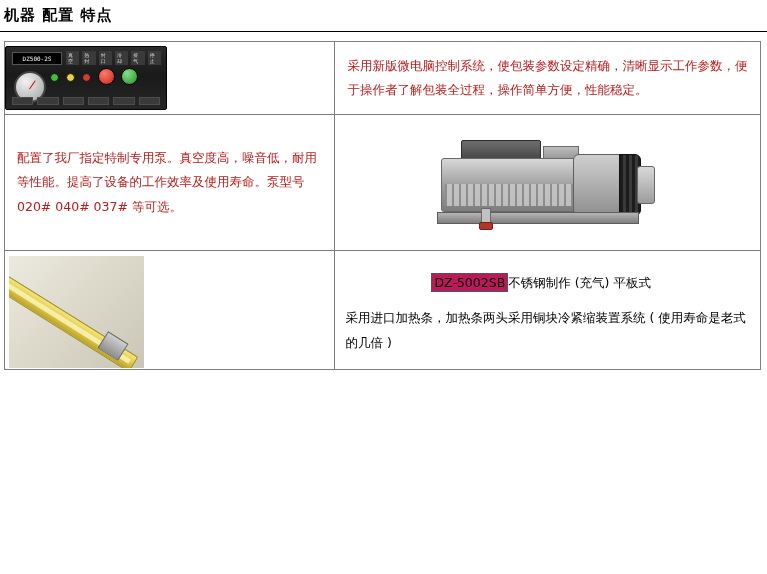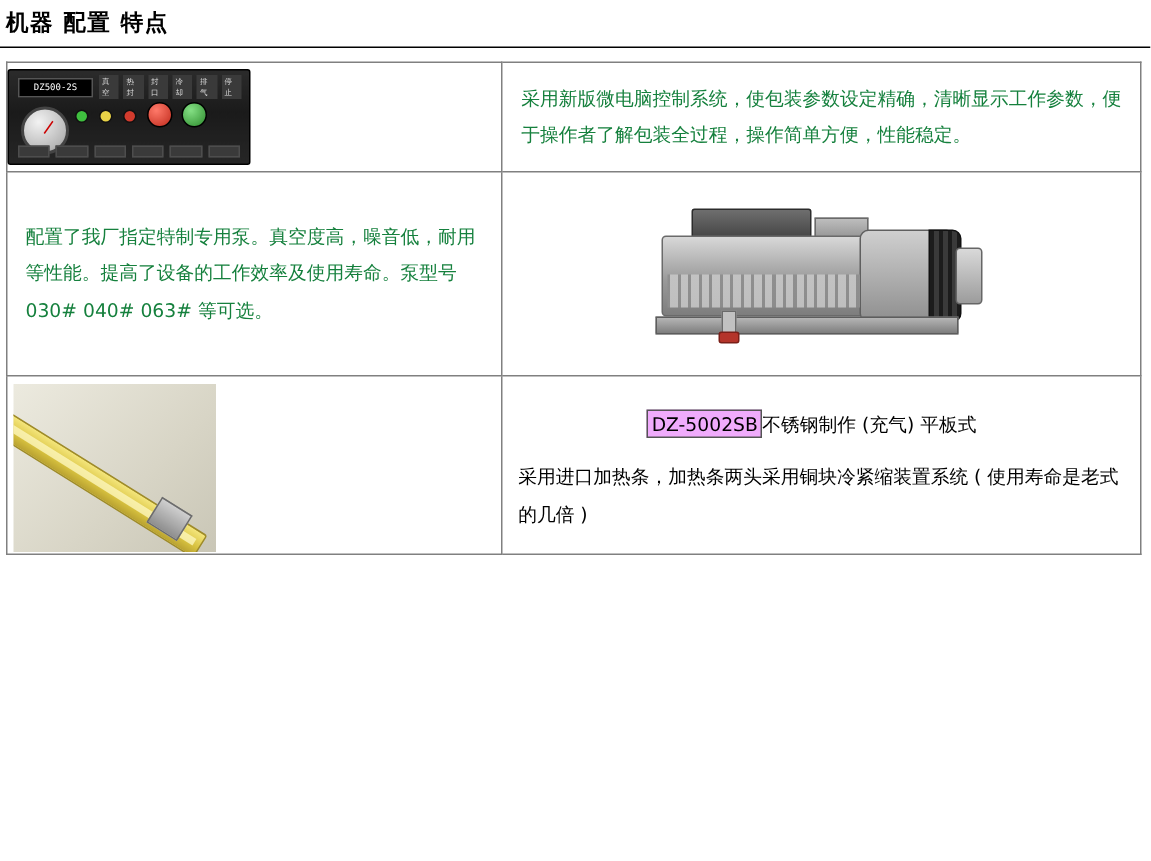--- a/index.html
+++ b/index.html
@@ -57,21 +57,21 @@
     padding: 0;
   }
   .col-left { width: 330px; }
   .col-right { width: 425px; }
 
   .text-cell {
     padding: 10px 12px 10px 12px;
     font-size: 12.5px;
     line-height: 1.95;
     font-family: "DejaVu Sans", sans-serif;
-    color: #15803d;
+    color: #b91c1c;
   }
 
   
   .panel-cell {
     height: 72px;
     padding: 6px 0 6px 6px;
   }
   .panel {
     position: relative;
     width: 160px;
@@ -293,21 +293,21 @@
     line-height: 2.0;
     font-family: "DejaVu Sans", sans-serif;
   }
   .model-line {
     margin: 6px 0 10px 86px;
     font-size: 12.5px;
     display: inline-block;
   }
   .model-box {
     border: 1px solid #555;
-    background: #f0abfc;
+    background: #be185d;
     padding: 1px 2px;
     font-family: "DejaVu Sans", sans-serif;
   }
 
   
   .chamber-cell { height: 118px; padding: 0; vertical-align: bottom; }
   .chamber {
     position: relative;
     width: 425px;
     height: 118px;
@@ -417,21 +417,21 @@
             </div>
           </div>
         </td>
         <td>
           <div class="text-cell">采用新版微电脑控制系统，使包装参数设定精确，清晰显示工作参数，便于操作者了解包装全过程，操作简单方便，性能稳定。</div>
         </td>
       </tr>
 
       <tr>
         <td>
-          <div class="text-cell">配置了我厂指定特制专用泵。真空度高，噪音低，耐用等性能。提高了设备的工作效率及使用寿命。泵型号 030#  040#  063# 等可选。</div>
+          <div class="text-cell">配置了我厂指定特制专用泵。真空度高，噪音低，耐用等性能。提高了设备的工作效率及使用寿命。泵型号 020#  040#  037# 等可选。</div>
         </td>
         <td class="pump-cell">
           <div class="pump">
             <div class="topbox"></div>
             <div class="topbox2"></div>
             <div class="body"></div>
             <div class="ribs"></div>
             <div class="motor"></div>
             <div class="motorband"></div>
             <div class="cap"></div>

